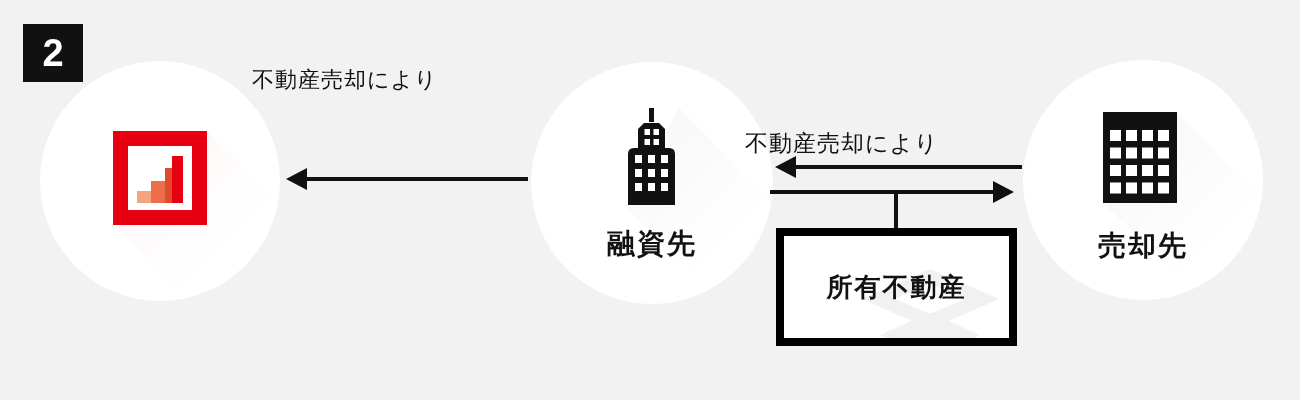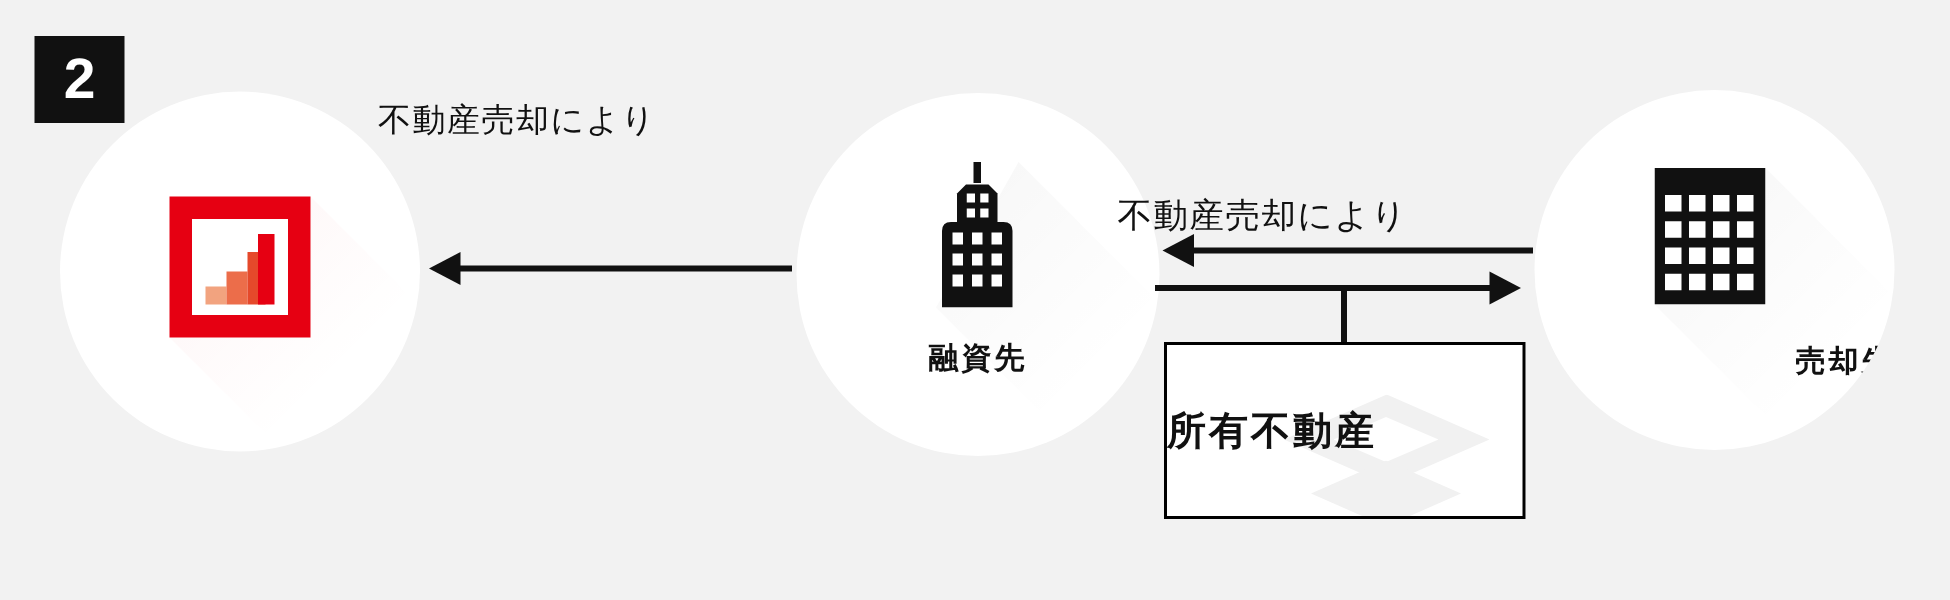--- a/index.html
+++ b/index.html
@@ -52,23 +52,23 @@
   .bar1{left:9px;width:14px;height:12px;background:#f2a37f;}
   .bar2{left:23px;width:14px;height:22px;background:#ec6d4a;}
   .bar3{left:37px;width:12px;height:35px;background:#e5492b;}
   .bar4{left:44px;width:11px;height:47px;background:#e60012;z-index:2;}
 
   .icon-tower{left:93px;top:46px;}
   .icon-flat{left:80px;top:52px;}
 
   .circle-label{
     left:0;right:0;top:163px;text-align:center;
-    font-size:20px;font-weight:bold;letter-spacing:2px;
+    font-size:28px;font-weight:bold;letter-spacing:2px;
   }
-  .circle-right .circle-label{top:167px;text-align:right;}
+  .circle-right .circle-label{top:167px;}
 
   
   .hline{background:#111;height:4px;}
   .a1-line{left:302px;top:177px;width:226px;}
   .a2-line{left:794px;top:165px;width:228px;}
   .a3-line{left:770px;top:190px;width:226px;}
   .vline{left:894px;top:192px;width:4px;height:40px;background:#111;}
   .head{width:0;height:0;}
   .head-left{border-top:11px solid transparent;border-bottom:11px solid transparent;border-right:21px solid #111;}
   .head-right{border-top:11px solid transparent;border-bottom:11px solid transparent;border-left:21px solid #111;}
@@ -79,22 +79,22 @@
   
   .flow-label{
     text-align:left;font-weight:normal;color:#111;letter-spacing:1px;
   }
   .label-repayment{left:252px;top:65px;width:300px;font-size:22px;line-height:30px;}
   .label-payment{left:745px;top:128px;width:300px;font-size:23px;}
 
   
   .property-box{
     left:776px;top:228px;width:241px;height:118px;
-    box-sizing:border-box;border:2px solid #000000;background:#fff;
-    display:flex;align-items:center;justify-content:flex-start;
+    box-sizing:border-box;border:8px solid #000000;background:#fff;
+    display:flex;align-items:center;justify-content:center;
     overflow:hidden;
   }
   .property-label{
     position:relative;z-index:2;
     font-size:26px;font-weight:bold;letter-spacing:2px;
   }
   .diamond{position:absolute;clip-path:polygon(50% 0,100% 50%,50% 100%,0 50%);}
   .dm-outer{left:78px;top:33px;width:137px;height:60px;background:#f1f1f1;}
   .dm-hole{left:111px;top:48px;width:70px;height:30px;background:#fff;}
   .dm-lower{left:96px;top:77px;width:100px;height:44px;background:#f1f1f1;}

